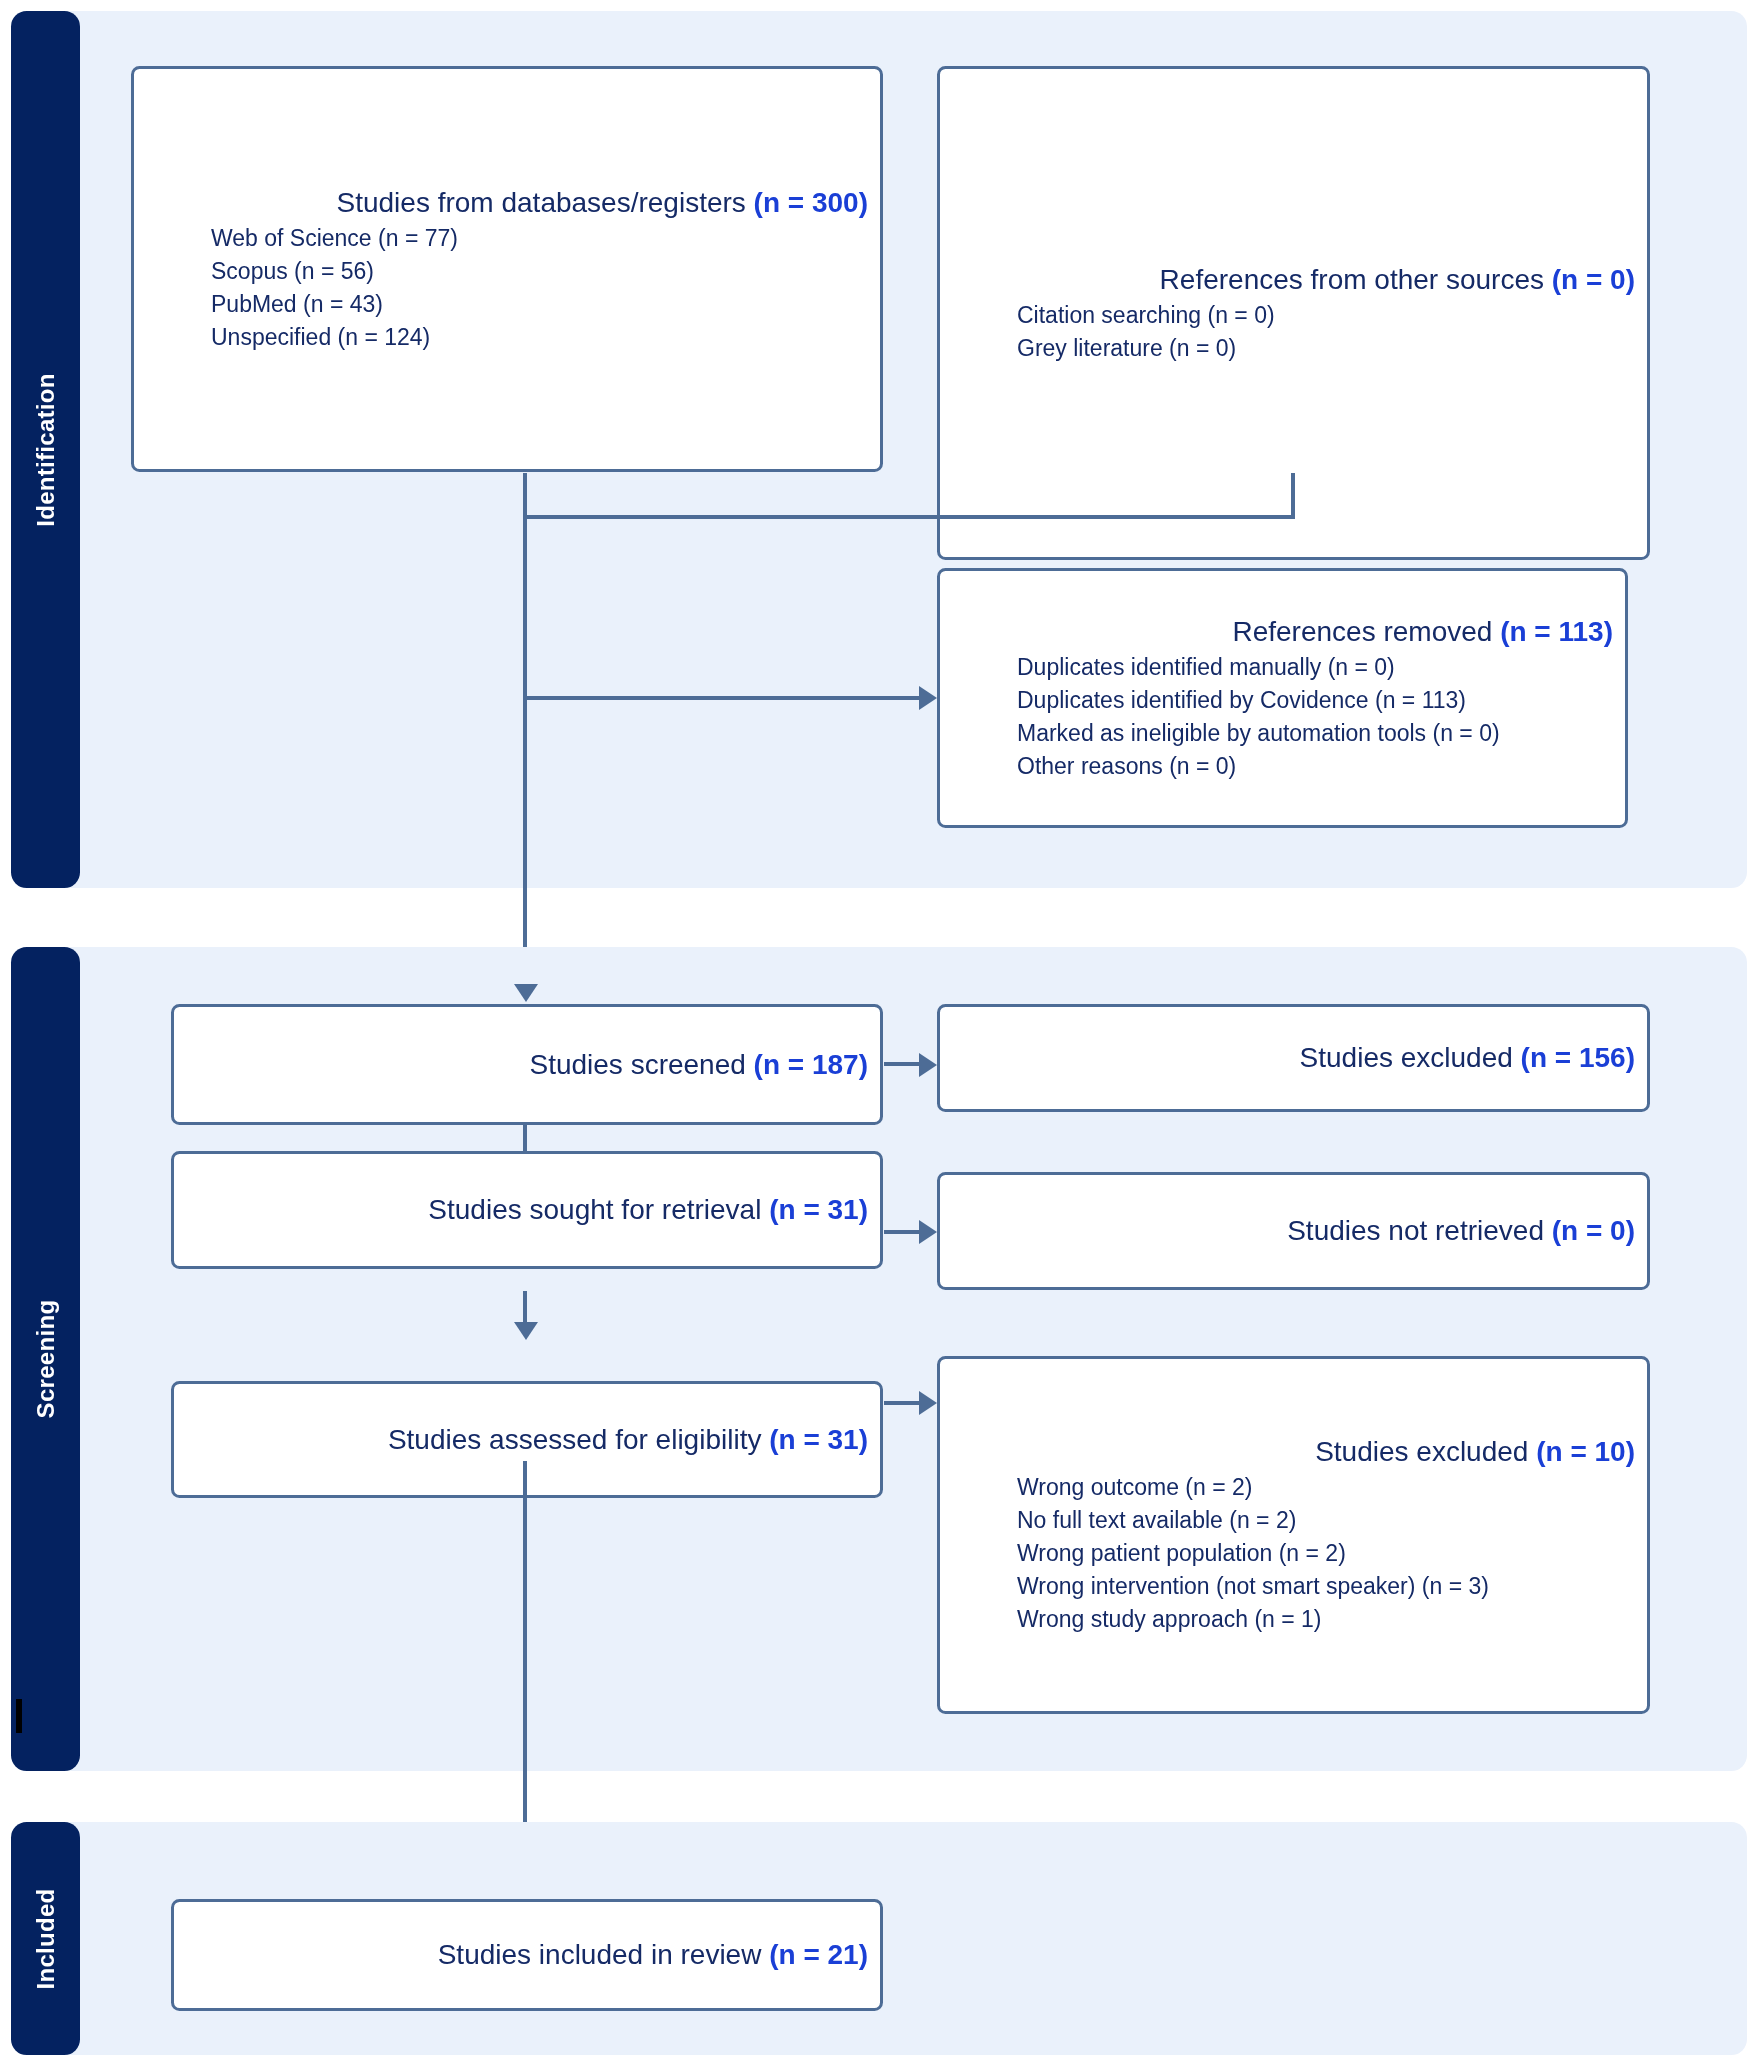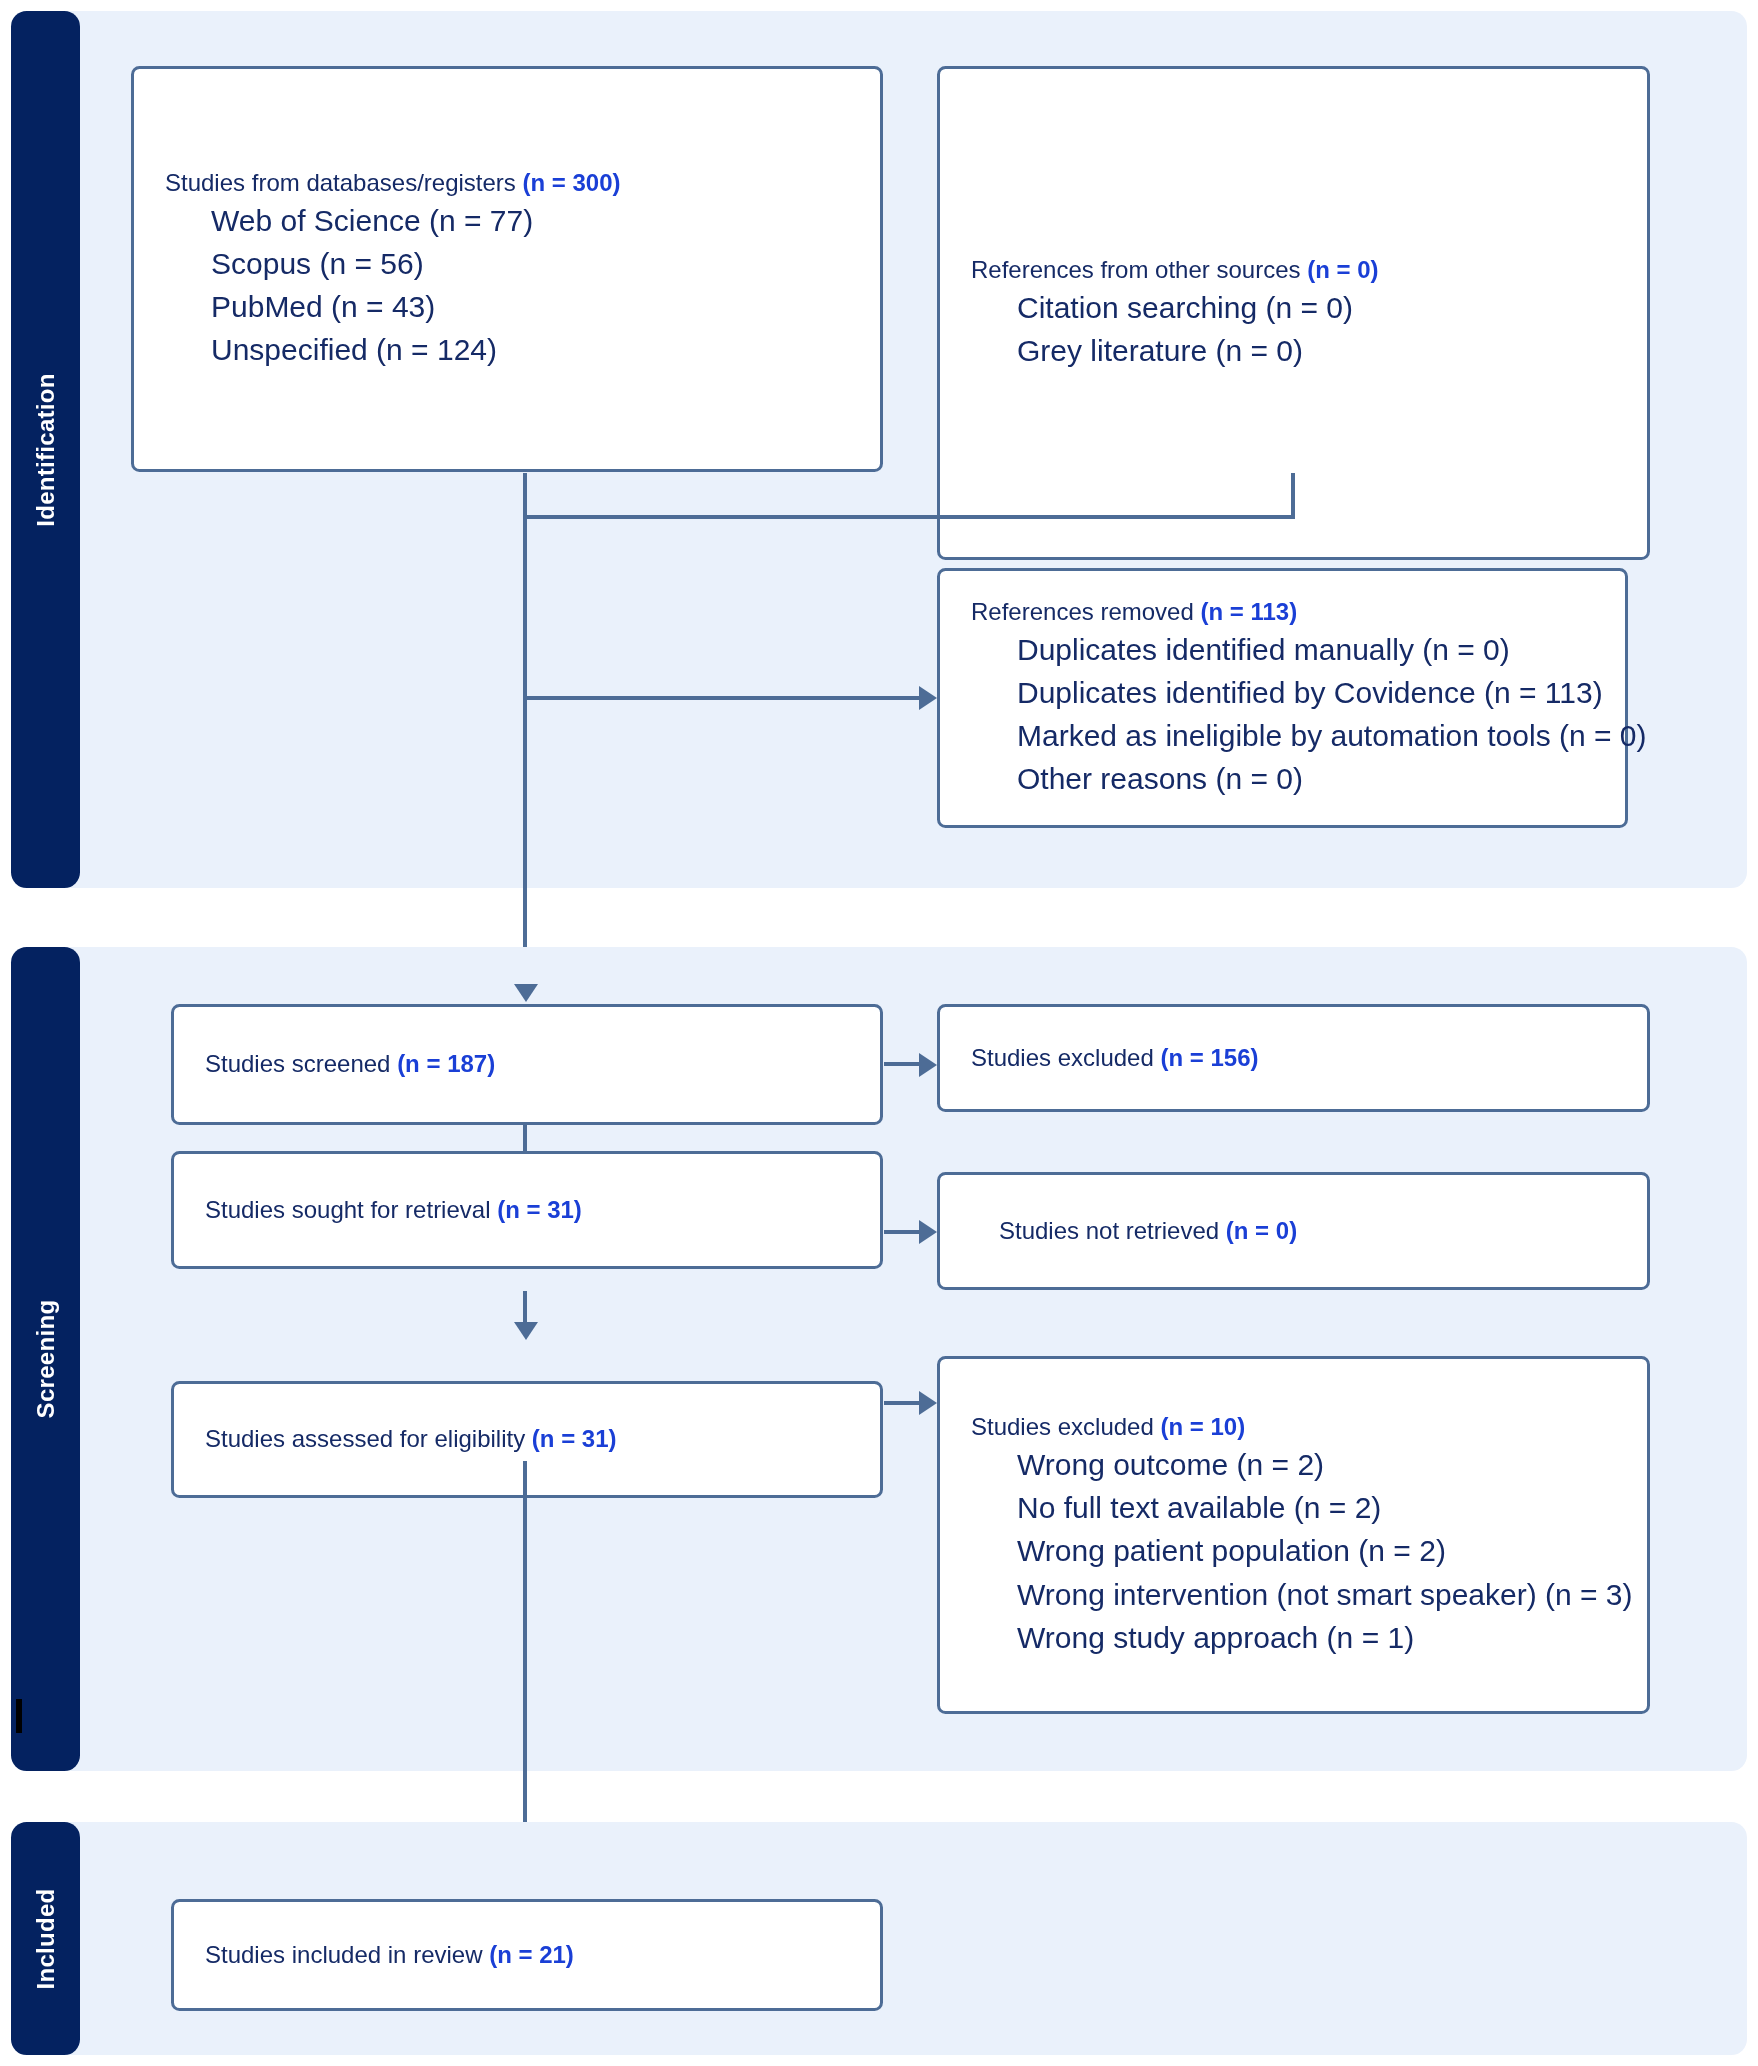--- a/index.html
+++ b/index.html
@@ -45,37 +45,38 @@
     position: absolute;
     background: #ffffff;
     border: 3.6px solid #4d6c96;
     border-radius: 8.5px;
     box-sizing: border-box;
     display: flex;
     flex-direction: column;
     justify-content: center;
   }
   .node .title {
-    font-size: 24px;
+    font-size: 28px;
     color: #152a66;
     padding-left: 31px;
     padding-right: 12px;
     line-height: 1.34;
+    text-align: right;
   }
   .node .title .cnt {
     color: #1a3fd6;
     font-weight: bold;
   }
   .sublist {
     margin: 0;
     padding: 0 12px 0 77px;
     list-style: none;
   }
   .sublist li {
-    font-size: 30px;
+    font-size: 23px;
     color: #152a66;
     line-height: 1.44;
     white-space: nowrap;
   }
 
   
   .ln {
     position: absolute;
     background: #4d6c96;
   }

